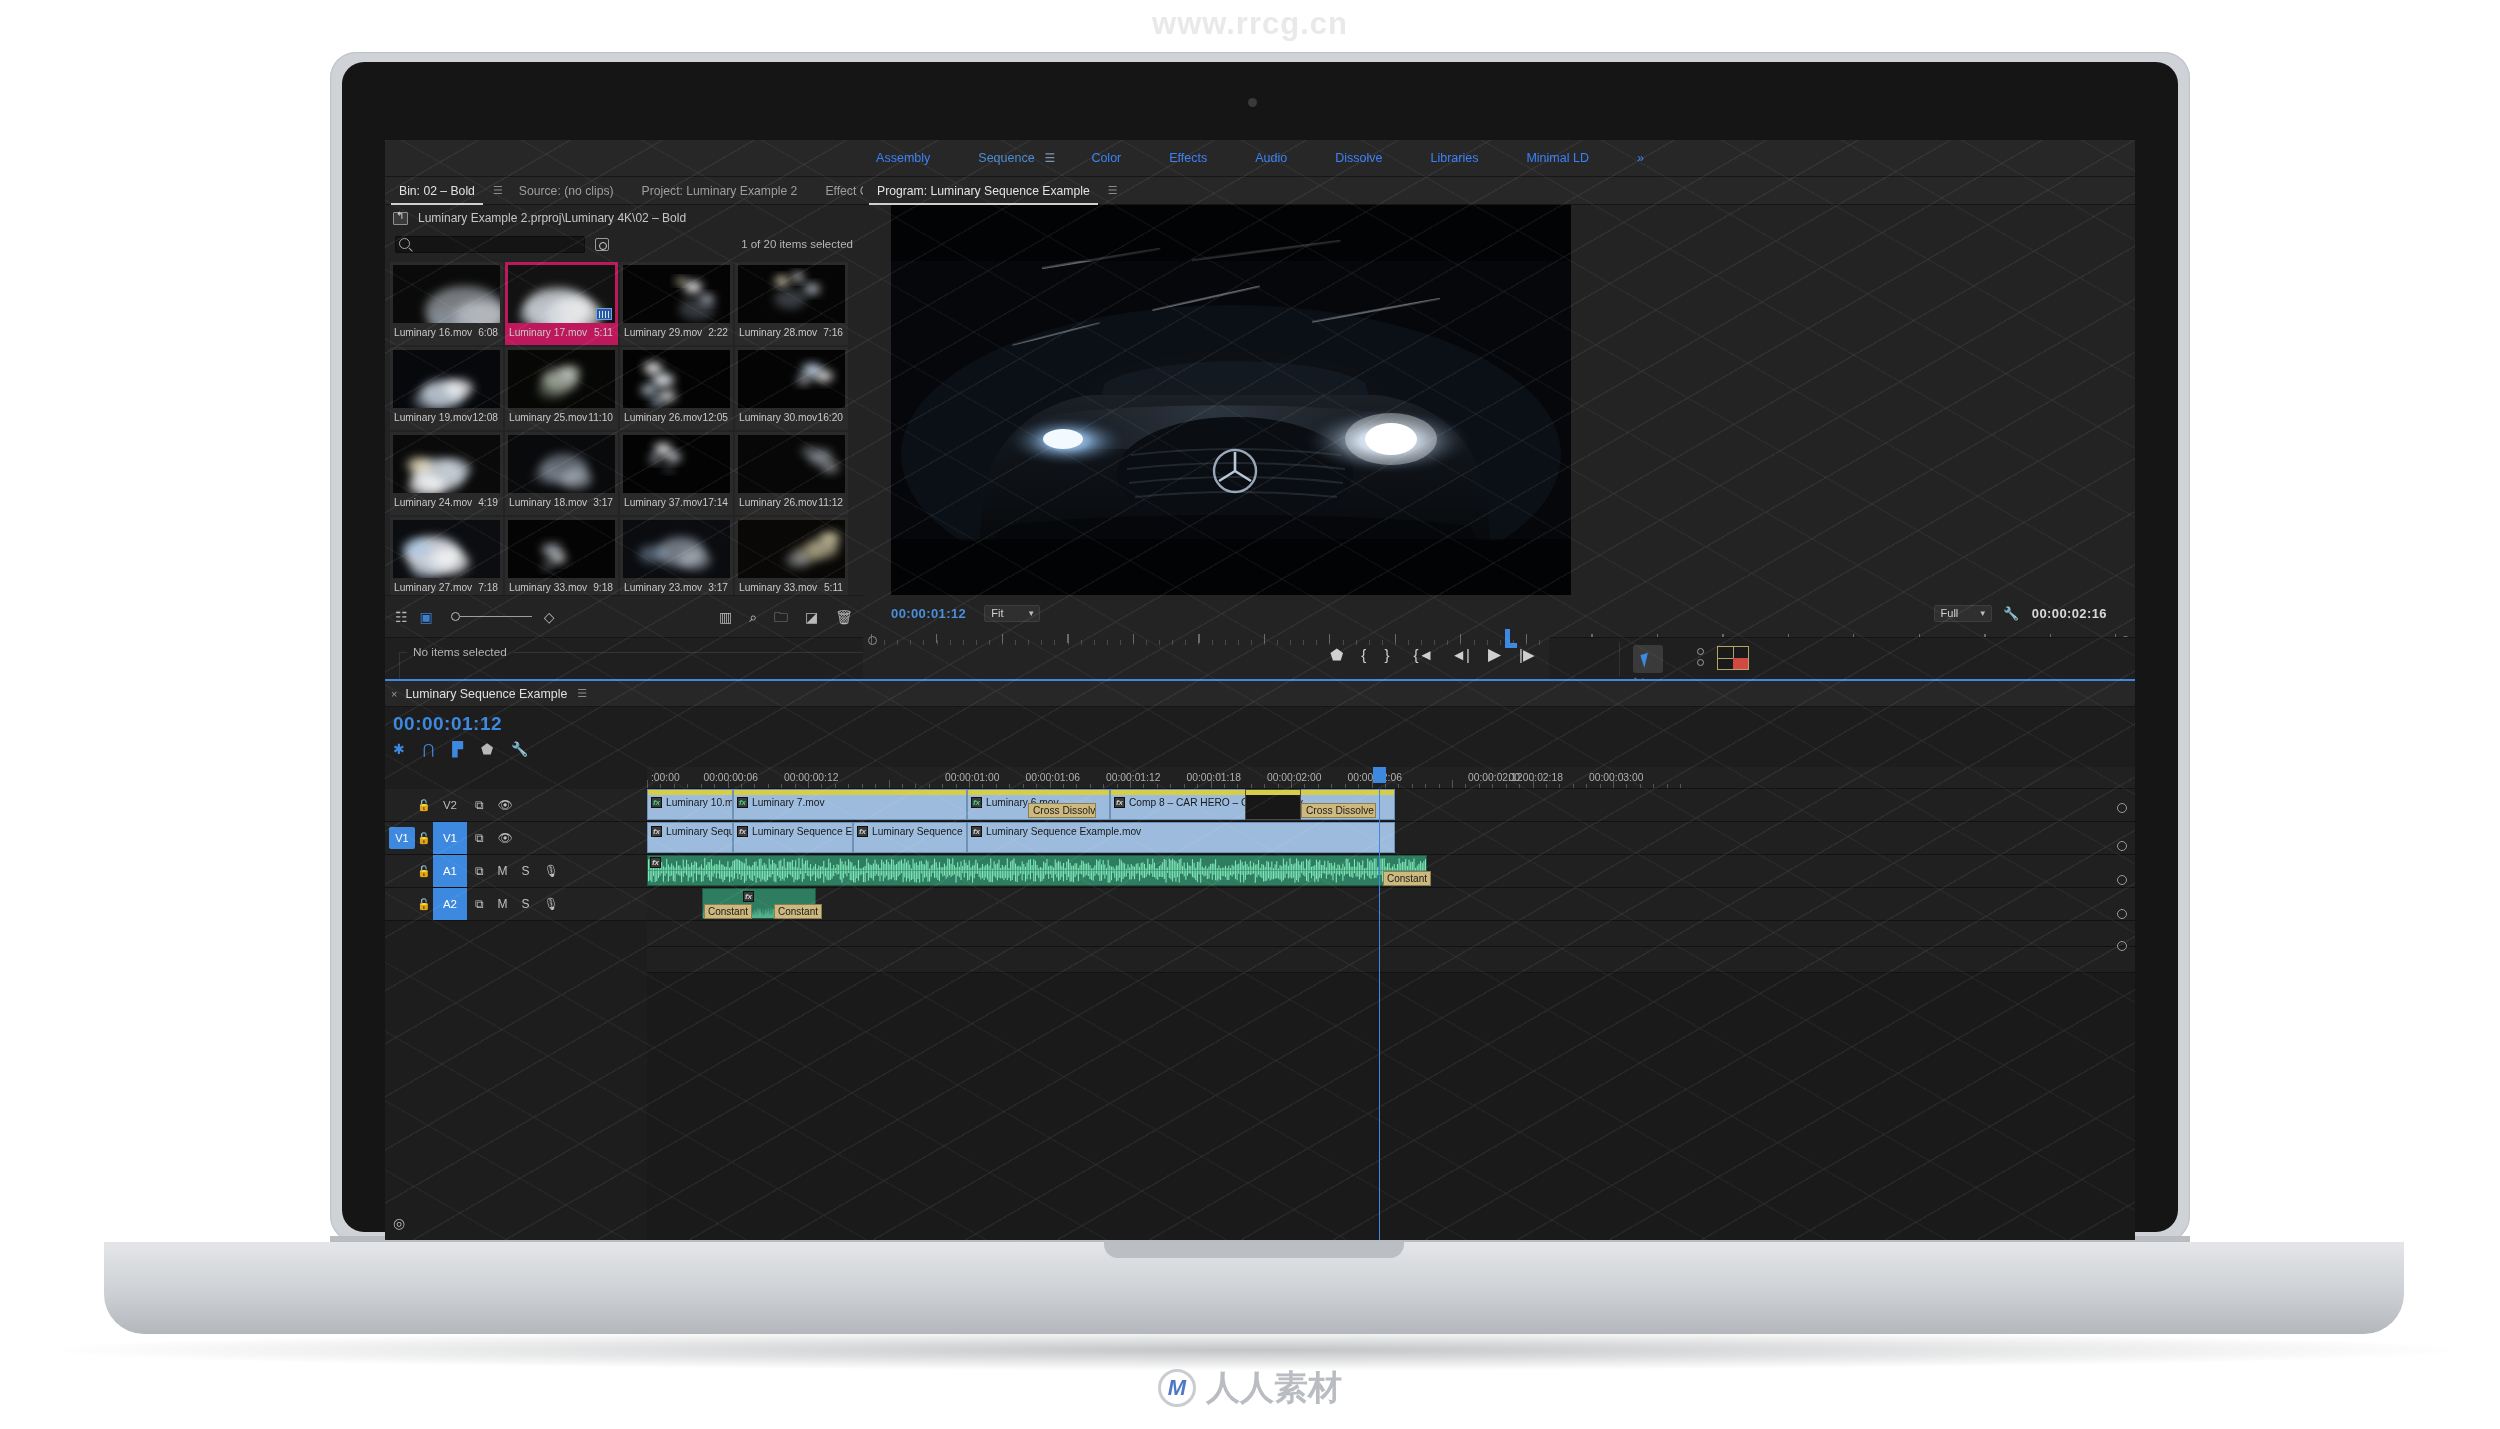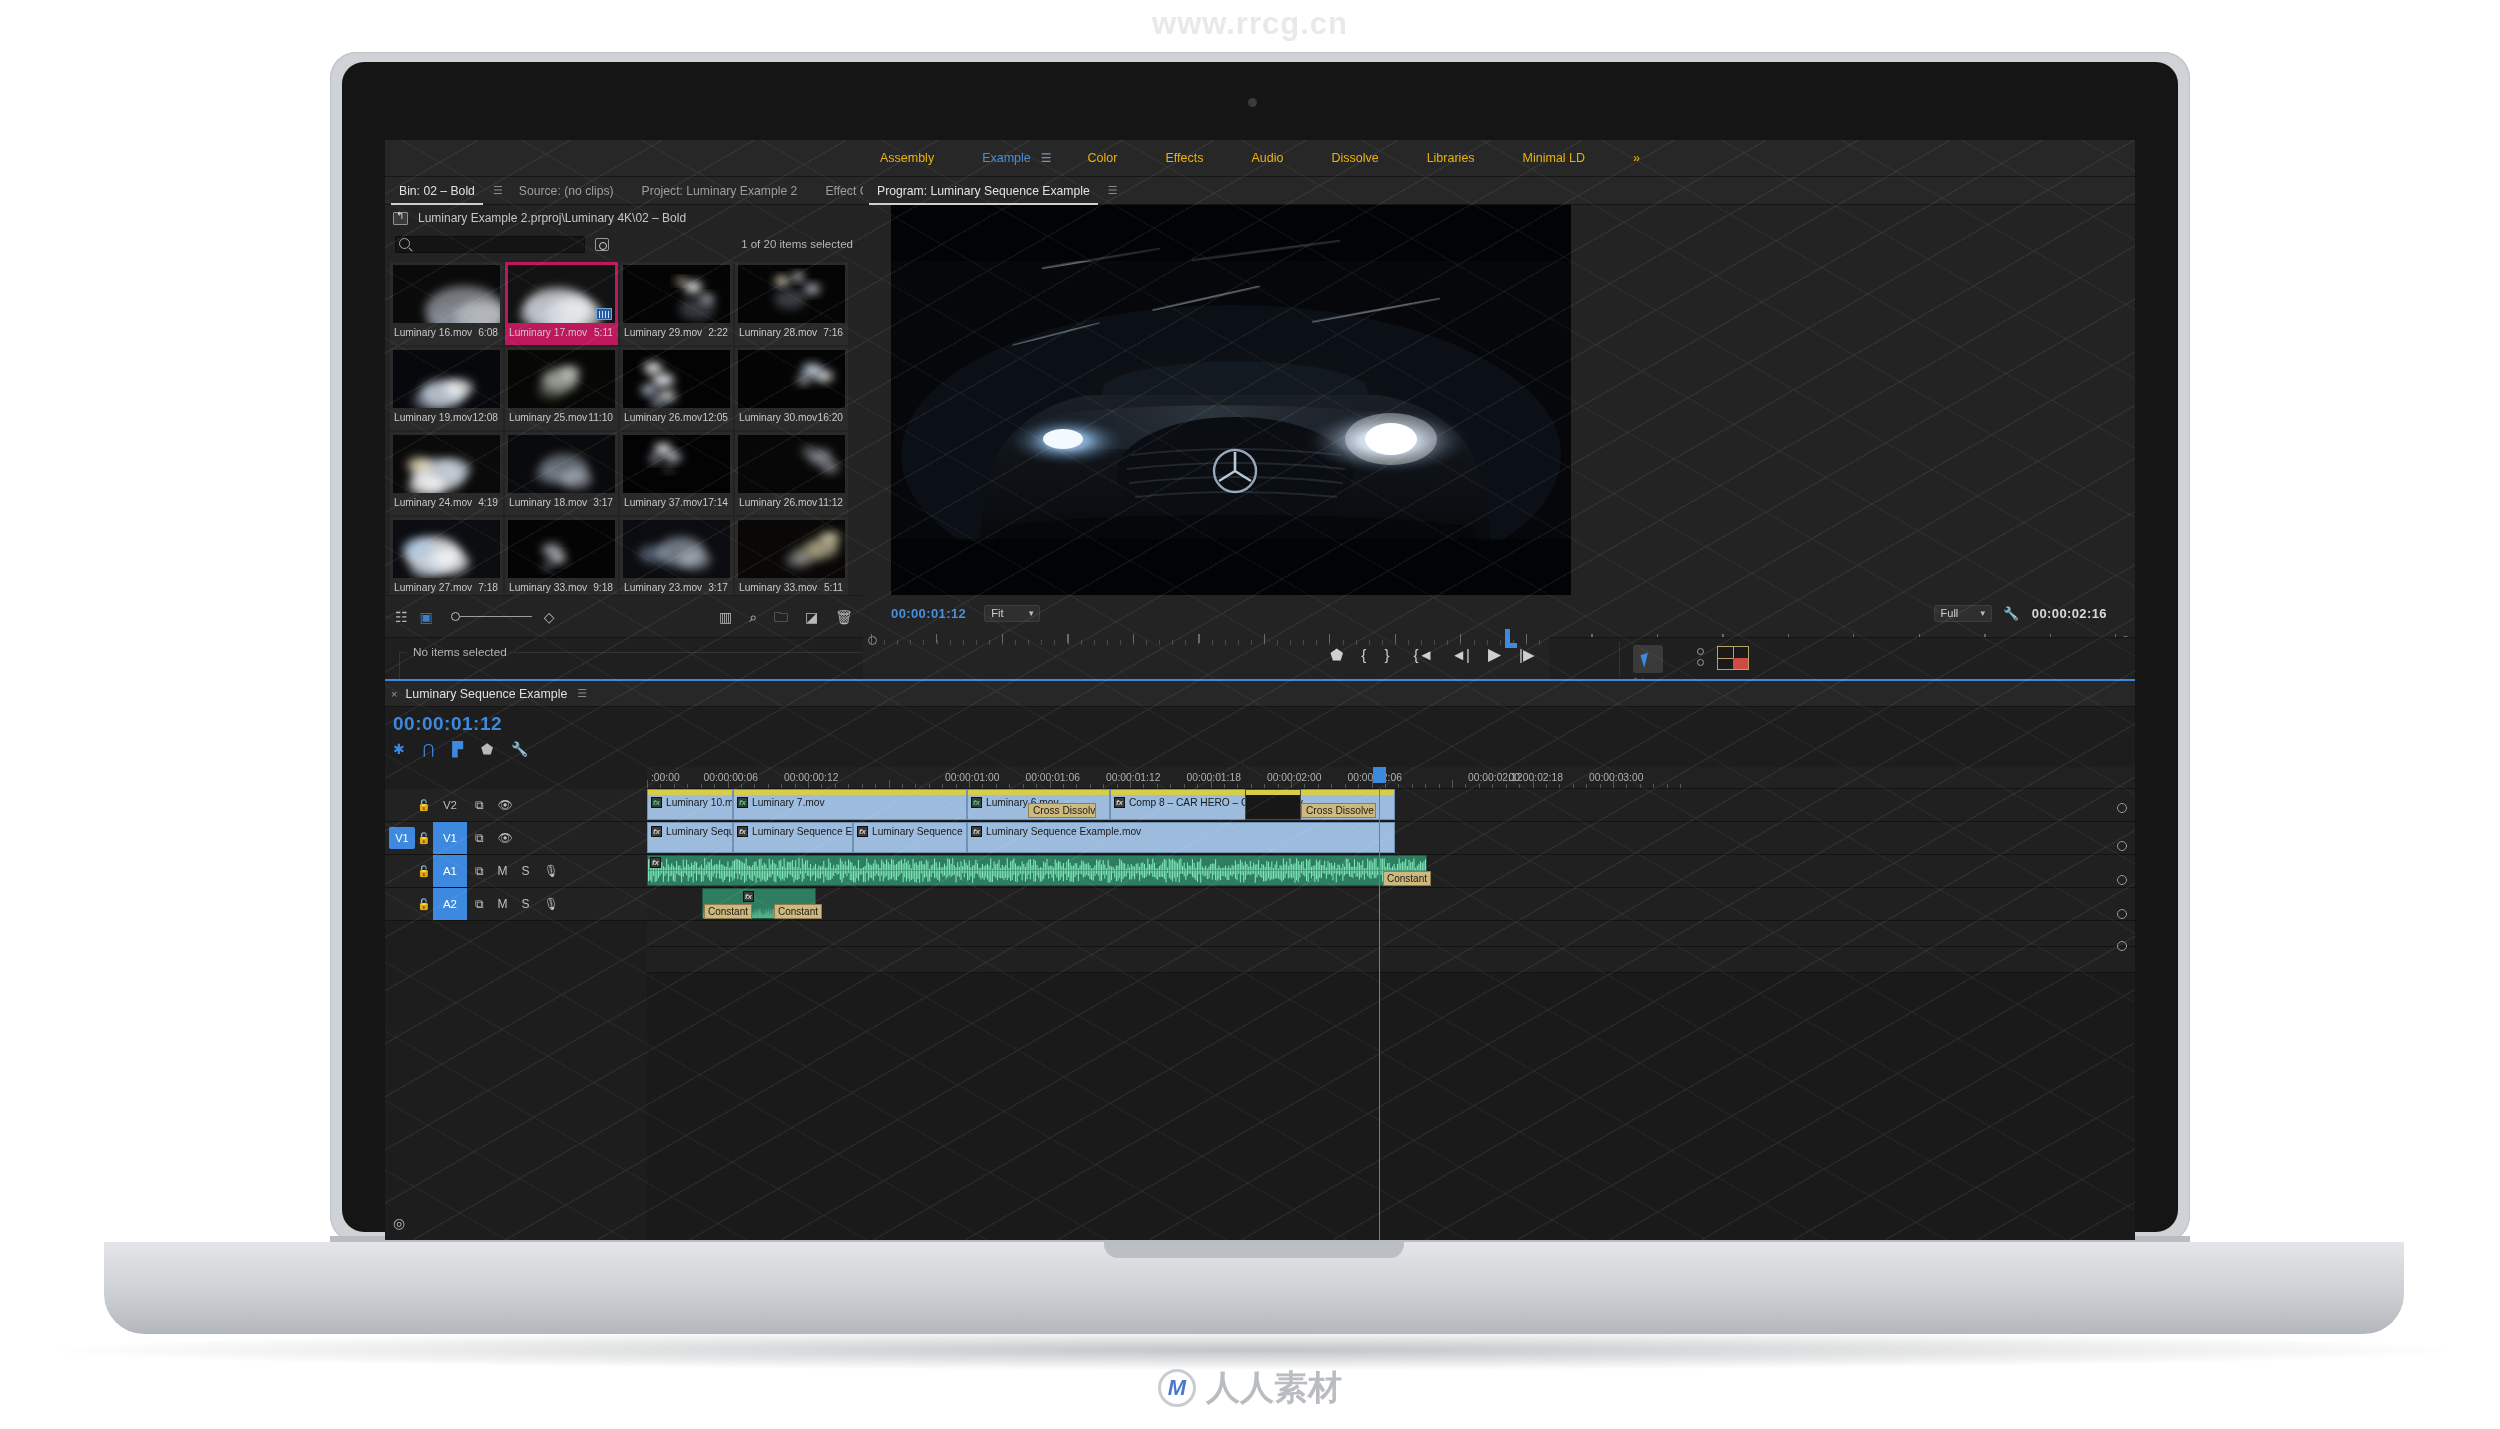--- a/index.html
+++ b/index.html
@@ -86,21 +86,21 @@
 
   
   .ws-bar {
     position: absolute; left: 0; top: 0; width: 100%; height: 37px;
     background: #272727; display: flex; align-items: center; justify-content: center;
     border-bottom: 1px solid #161616;
   }
   .ws-items { display: flex; align-items: center; gap: 0px; }
   .ws-item {
     padding: 0 24px; height: 37px; line-height: 37px;
-    color: #eab308; font-size: 12.5px; white-space: nowrap;
+    color: #3b82f6; font-size: 12.5px; white-space: nowrap;
   }
   .ws-item.active { color: #4b8dd6; }
   .ws-burger { color: #7c93ad; font-size: 12px; margin-left: -14px; padding-right: 12px; }
 
   
   .tabstrip {
     position: absolute; height: 28px; background: #272727;
     display: flex; align-items: center; border-bottom: 1px solid #151515;
   }
   .tabstrip .tab {
@@ -409,21 +409,21 @@
   <div class="camera"></div>
   <div class="hinge"></div>
   <div class="base"></div>
 
   <div class="screen">
     <div id="pr">
 
       <div class="ws-bar">
         <div class="ws-items">
           <div class="ws-item">Assembly</div>
-          <div class="ws-item active">Example</div>
+          <div class="ws-item active">Sequence</div>
           <div class="ws-burger">☰</div>
           <div class="ws-item">Color</div>
           <div class="ws-item">Effects</div>
           <div class="ws-item">Audio</div>
           <div class="ws-item">Dissolve</div>
           <div class="ws-item">Libraries</div>
           <div class="ws-item">Minimal LD</div>
           <div class="ws-item">»</div>
         </div>
       </div>

